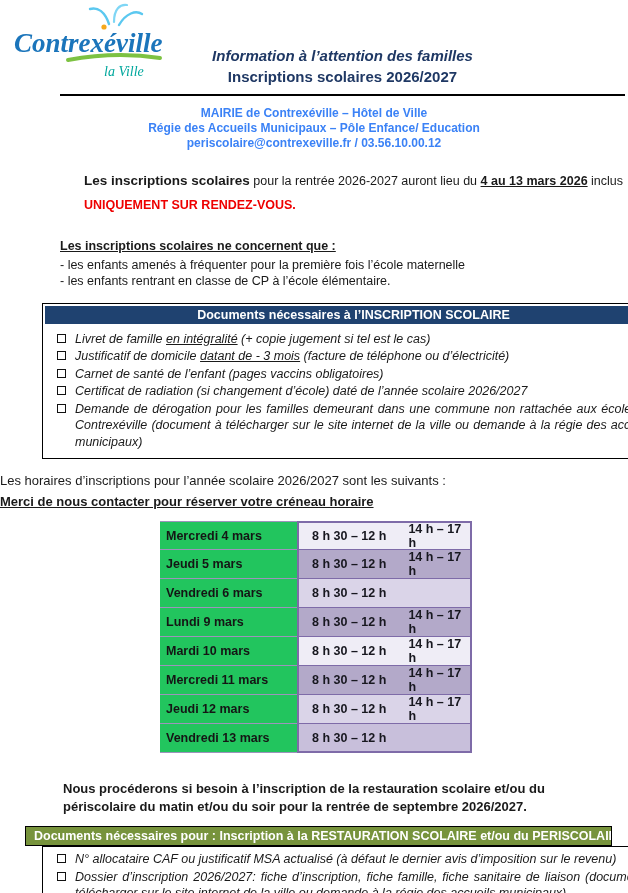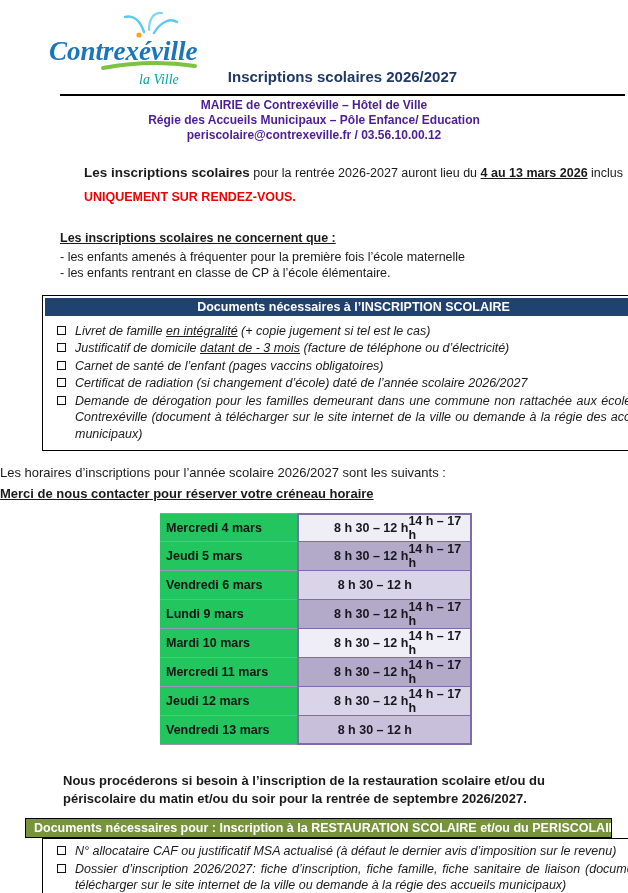--- a/index.html
+++ b/index.html
@@ -8,32 +8,32 @@
     position:relative;
     width:628px; height:893px;
     margin:0 auto;
     background:#ffffff;
     font-family:"Liberation Sans", sans-serif;
     color:#1a1a1a;
     overflow:hidden;
   }
 
   
-  .logo { position:absolute; top:8px; left:8px; width:170px; height:84px;margin-left:35px; }
+  .logo { position:absolute; top:0; left:8px; width:170px; height:84px; }
   .header {
     margin-left:60px; width:565px; height:96px;
     border-bottom:2px solid #000;
     display:flex; flex-direction:column; justify-content:flex-end;
     text-align:center; padding-bottom:6px;
   }
   .title1 { font-size:15px; font-weight:bold; font-style:italic; color:#1F3864; line-height:20px; }
   .title2 { font-size:15px; font-weight:bold; color:#1F3864; line-height:22px; }
 
   
-  .address { margin-top:2px; text-align:center; font-weight:bold; font-size:12px; line-height:15px; color:#4c1d95; }
+  .address { margin-top:10px; text-align:center; font-weight:bold; font-size:12px; line-height:15px; color:#3b82f6; }
 
   
   .intro { margin:18px 13px 0 84px; width:556px; font-size:12.5px; line-height:24px; text-align:justify; }
   .intro .lead { font-weight:bold; font-size:13.5px; }
   .intro .dates { font-weight:bold; text-decoration:underline; }
   .intro .warning { display:block; font-weight:bold; }
 
   .concern { margin:21px 13px 0 60px; font-size:12.5px; line-height:16.5px; }
   .concern .heading { font-weight:bold; text-decoration:underline; margin-bottom:2px; }
 
@@ -54,21 +54,21 @@
   .sched-intro { margin-top:13px; font-size:13px; line-height:17px; }
   .sched-intro .l2 { font-weight:bold; text-decoration:underline; margin-top:4px; }
 
   .sched-table { margin:11px 0 0 160px; display:grid; grid-template-columns:137px 175px; }
   .cell { height:29px; display:flex; align-items:center; font-weight:bold; font-size:12.5px; }
   .day  { padding-left:6px; border-bottom:1px solid #9D93BC; background:#22c55e; color:#151515; }
   .day.r0 { border-top:1px solid #9D93BC; }
   .time { padding-left:13px; gap:0; border-left:2px solid #7E6BA8; border-right:2px solid #7E6BA8; border-bottom:1px solid #7E6BA8; color:#17171f; }
   .time.r0 { border-top:2px solid #7E6BA8; }
   .time.r7 { border-bottom:2px solid #7E6BA8; }
-  .time .am { width:100px;text-align:right; }
+  .time .am { width:100px; }
 
   
   .note { margin:27px 30px 1px 63px; width:525px; font-weight:bold; font-size:13px; line-height:18px; }
   .bar-green {
     margin:10px 0 0 25px; width:587px; height:20px; line-height:17px;
     border:1px solid #000;
     color:#fff; font-weight:bold; font-size:12.5px;
     padding:1px 4px 0 8px; white-space:nowrap; overflow:hidden;
   }
   .docbox2 { margin-top:0; padding-top:1px; }
@@ -87,20 +87,21 @@
         <path d="M111 25 C118 13 128 10 134 14" stroke="#5BC8F0" stroke-width="2.4" fill="none" stroke-linecap="round"></path>
       </g>
       <circle cx="96" cy="27" r="2.6" fill="#F5A81C"></circle>
       <text x="6" y="52" font-size="27" font-style="italic" font-weight="bold" font-family="Liberation Serif, serif" fill="#1B75BB">Contrexéville</text>
       <path d="M60 60 Q108 51 152 58" stroke="#7DC242" stroke-width="4" fill="none" stroke-linecap="round"></path>
       <text x="96" y="76" font-size="14" font-style="italic" font-family="Liberation Serif, serif" fill="#00A79D">la Ville</text>
     </svg>
   </div>
 
   <div class="header">
+    <div class="title1">Information à l’attention des familles</div>
     <div class="title2">Inscriptions scolaires 2026/2027</div>
   </div>
 
   <div class="address">
     <div>MAIRIE de Contrexéville – Hôtel de Ville</div>
     <div>Régie des Accueils Municipaux – Pôle Enfance/ Education</div>
     <div>periscolaire@contrexeville.fr / 03.56.10.00.12</div>
   </div>
 
   <div class="intro">

